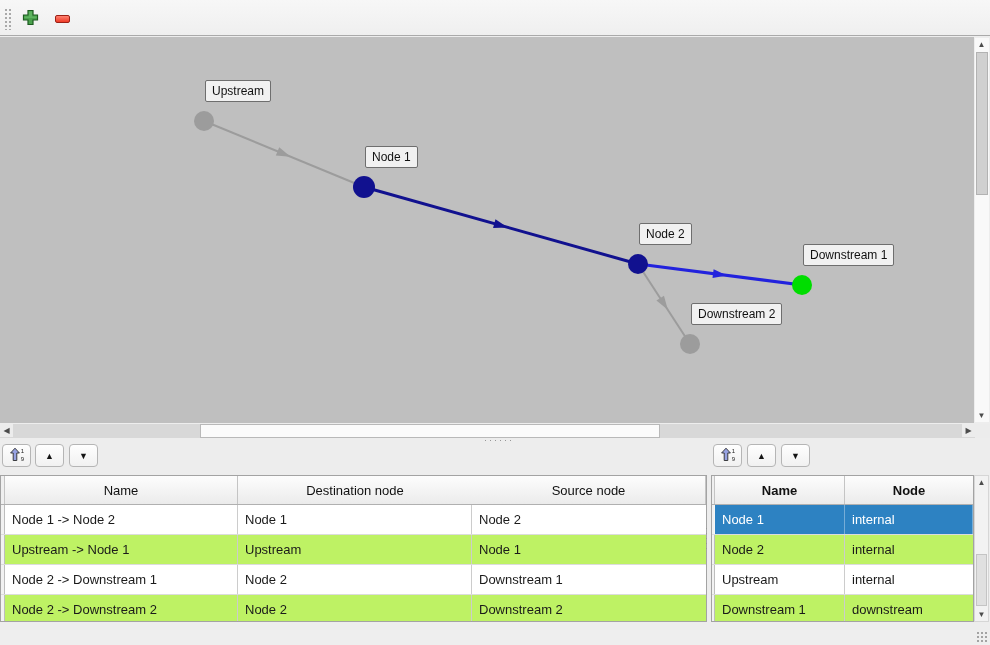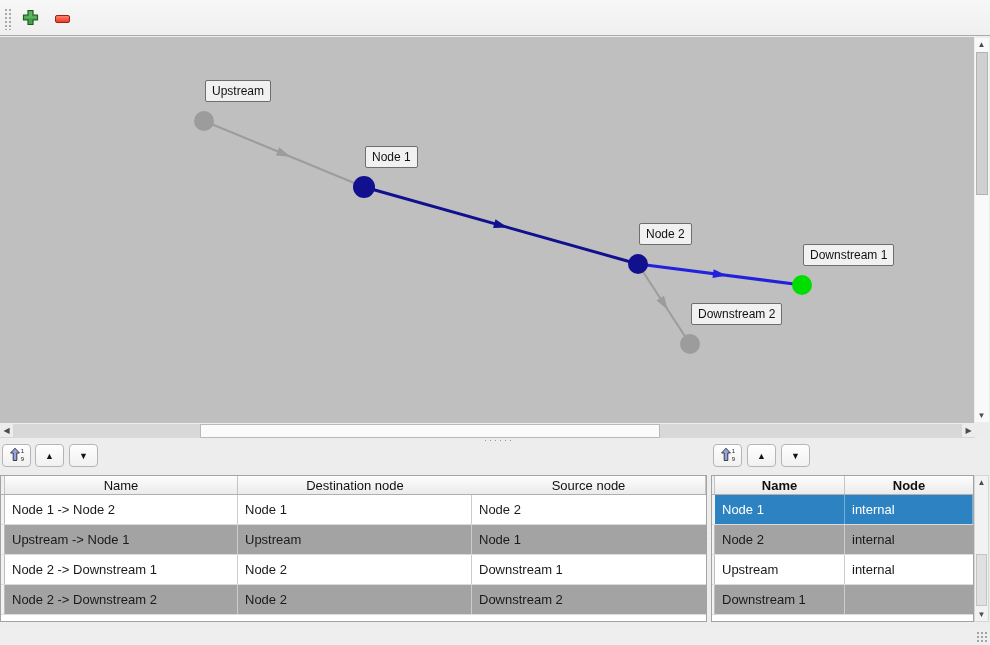--- a/index.html
+++ b/index.html
@@ -50,30 +50,30 @@
   
   .mini-btn { position:absolute; top:444px; width:29px; height:23px; border:1px solid #b5b5b5;
               border-radius:4px; background:linear-gradient(#fefefe,#f1f1f1);
               display:flex; align-items:center; justify-content:center; font-size:9px; color:#141414; cursor:default; }
 
   
   .tbl { position:absolute; top:475px; background:#ffffff; border:1px solid #a3a3a3; overflow:hidden; }
   .tbl-left { left:0; width:707px; height:147px; }
   .tbl-right { left:711px; width:263px; height:147px; }
   .trow { display:flex; height:30px; }
-  .thead { display:flex; height:19px; background:linear-gradient(#fdfdfd,#ebebeb); border-bottom:1px solid #b0b0b0; }
+  .thead { display:flex; height:29px; background:linear-gradient(#fdfdfd,#ebebeb); border-bottom:1px solid #b0b0b0; }
   .thead .cell { display:flex; align-items:center; justify-content:center; font-size:13px; color:#111;
                  border-right:1px solid #c4c4c4; }
   .tbl-right .thead .cell { font-weight:bold; }
   .cell { font-size:13px; color:#1a1a1a; display:flex; align-items:center; padding-left:7px;
           border-right:1px solid #cccccc; overflow:hidden; white-space:nowrap; }
   .thead .cell { padding-left:0; }
   .strip { padding:0; background:#efefef; border-right:1px solid #bdbdbd; }
   .trow { border-bottom:1px solid #dcdcdc; background:#ffffff; }
-  .trow.alt { background:#a3a3a3; }
+  .trow.alt { background:#bef264; }
   .trow.alt .strip, .trow .strip { background:#f2f2f2; }
   .trow.selected .cell { background:#2d82c2; color:#ffffff; border-right:1px solid rgba(255,255,255,.35); }
   .trow.selected .strip { background:#f2f2f2; }
   .tbl-left .c0 { width:4px; } .tbl-left .c1 { width:233px; } .tbl-left .c2 { width:234px; } .tbl-left .c3 { flex:1; border-right:none; }
   .tbl-right .c0 { width:3px; } .tbl-right .c1 { width:130px; } .tbl-right .c2 { flex:1; border-right:none; }
 
   
   .tbl-vsb { position:absolute; left:974px; top:475px; width:15px; height:147px; background:#f2f2f2; border:1px solid #d6d6d6; }
   .tbl-vsb .thumb { position:absolute; left:1px; top:78px; width:11px; height:52px; background:#e0e0e0; border:1px solid #c4c4c4; }
 
@@ -230,20 +230,21 @@
         <div class="cell c2">internal</div>
       </div>
       <div class="trow">
         <div class="cell strip c0"></div>
         <div class="cell c1">Upstream</div>
         <div class="cell c2">internal</div>
       </div>
       <div class="trow alt">
         <div class="cell strip c0"></div>
         <div class="cell c1">Downstream 1</div>
+        <div class="cell c2">downstream</div>
       </div>
     </div>
   <div class="tbl-vsb">
     <div class="sb-arrow" style="left:0;top:0;">▲</div>
     <div class="thumb"></div>
     <div class="sb-arrow" style="left:0;bottom:0;">▼</div>
   </div>
 
   <div class="statusbar">
     <div class="grip"></div>

